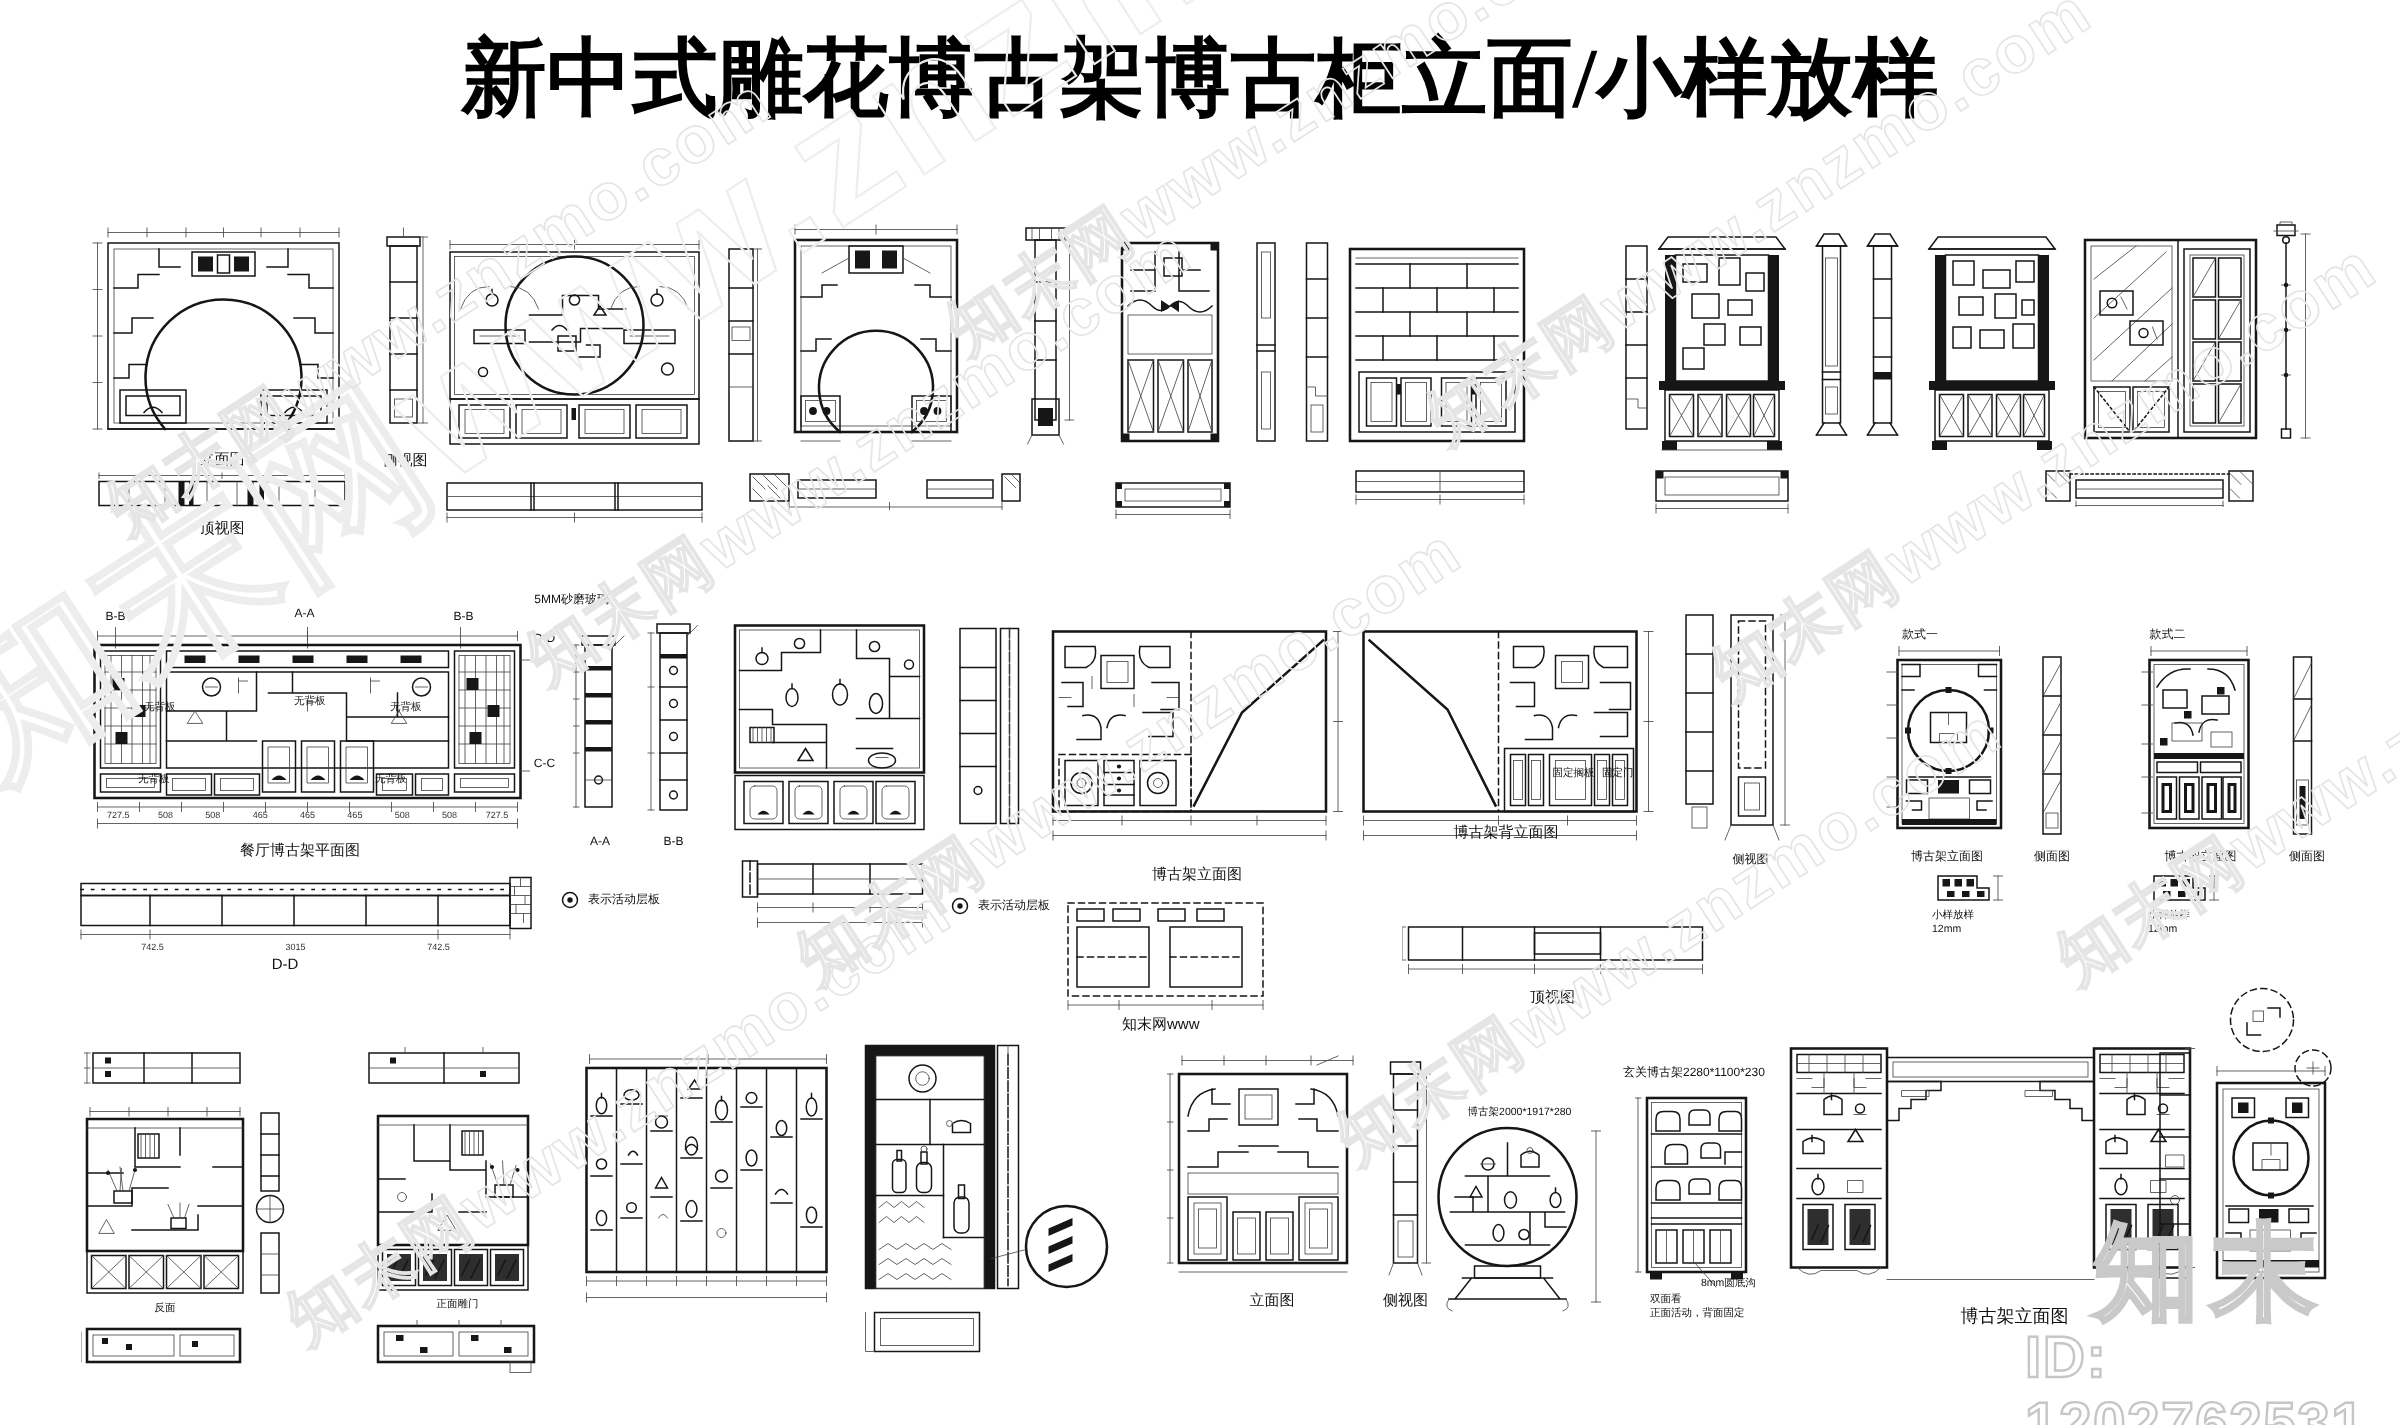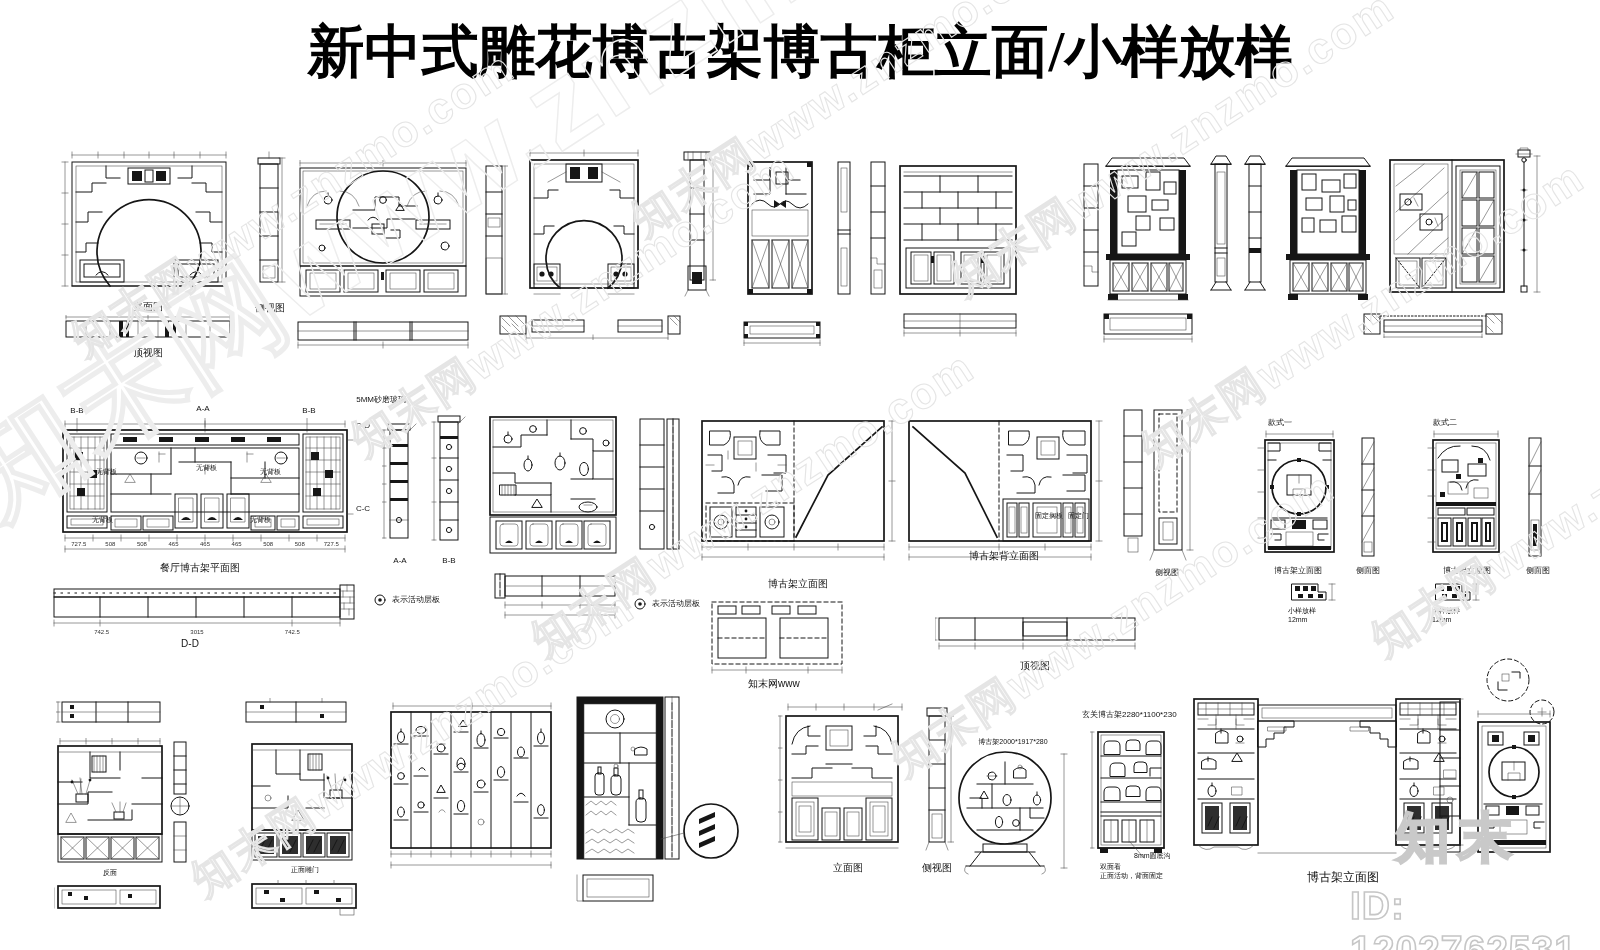--- a/index.html
+++ b/index.html
@@ -20,21 +20,21 @@
   .xs{font-size:7px;text-align:left;line-height:1.25}
   .dimrow{position:absolute;z-index:2;display:flex;color:#333;font-size:6px;line-height:1}
   .dimrow span{flex:1;text-align:center}
   .title{position:absolute;top:14px;left:0;width:100%;text-align:center;z-index:2;
          font-family:"Liberation Serif","DejaVu Serif",serif;font-weight:700;
          font-size:57px;color:#000;letter-spacing:0px;white-space:nowrap}
   .wm{position:absolute;z-index:3;transform:rotate(-33deg);transform-origin:0 0;
       color:rgba(0,0,0,0);-webkit-text-stroke:1.1px #e5e5e5;font-size:44px;font-weight:700;
       white-space:nowrap;letter-spacing:2px;pointer-events:none}
   .wm.big{font-size:118px;-webkit-text-stroke:1.4px #ededed}
-  .stamp-cn{position:absolute;z-index:4;left:1396px;top:802px;font-size:54px;font-weight:700;
+  .stamp-cn{position:absolute;z-index:4;left:1396px;top:802px;font-size:70px;font-weight:700;
       font-family:Liberation Mono, monospace;letter-spacing:8px;
       color:rgba(0,0,0,0);-webkit-text-stroke:2.4px #c9c9c9}
   .stamp-id{position:absolute;z-index:4;left:1350px;top:884px;font-size:39px;font-weight:700;
       letter-spacing:1px;color:rgba(0,0,0,0);-webkit-text-stroke:1.6px #c6c6c6}
 </style>
 </head>
 <body>
 
 <div class="title">新中式雕花博古架博古柜立面/小样放样</div>
 

